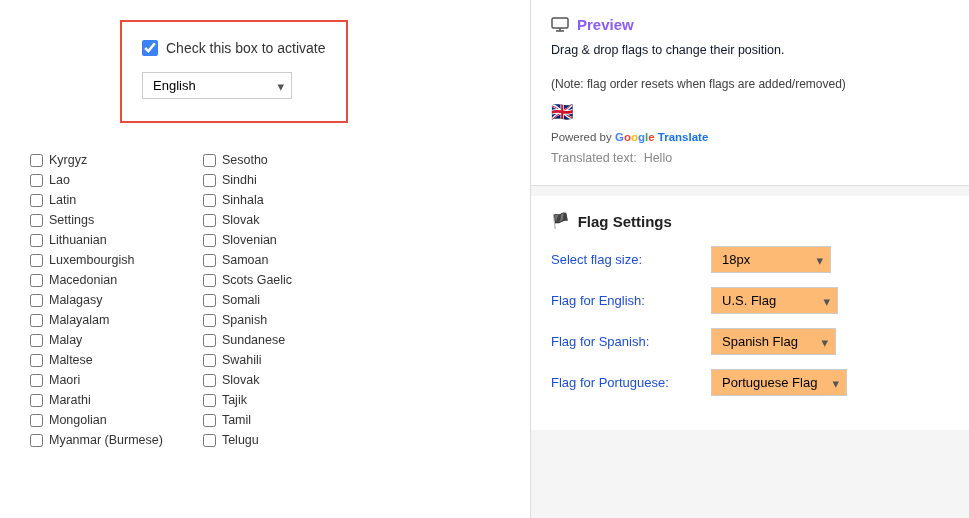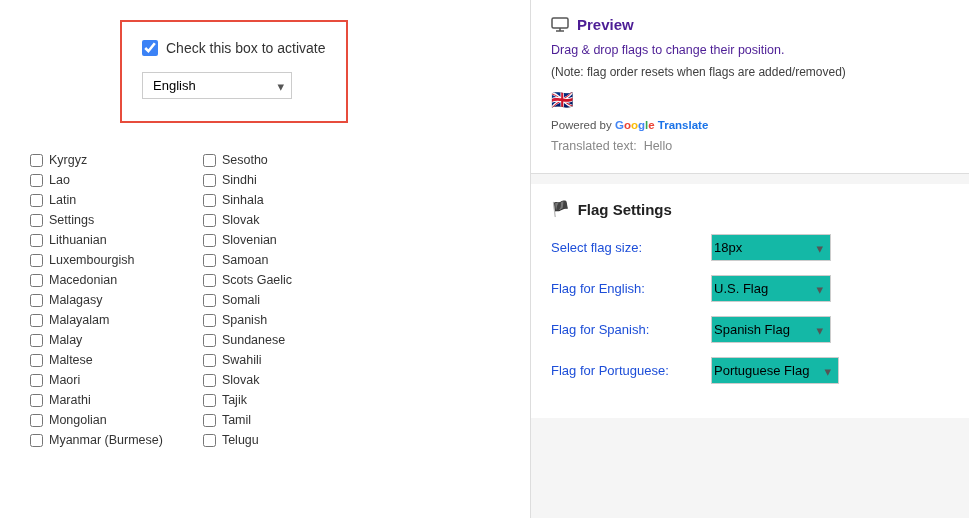--- a/index.html
+++ b/index.html
@@ -102,26 +102,26 @@
       padding: 16px 20px 20px 20px;
       border-bottom: 1px solid #ddd;
     }
     .section-title {
       display: flex;
       align-items: center;
       gap: 8px;
       font-size: 15px;
       font-weight: bold;
       margin-bottom: 10px;
-      color: #4c1d95;
+      color: #8b5cf6;
     }
     .preview-desc {
       font-size: 12.5px;
-      color: #4c1d95;
-      margin-bottom: 8px;
+      color: #0f172a;
+      margin-bottom: 20px;
     }
     .preview-note {
       font-size: 12px;
       color: #404040;
       margin-bottom: 10px;
     }
     .flag-emoji {
       font-size: 18px;
       margin-bottom: 8px;
       display: block;
@@ -179,23 +179,23 @@
       width: 160px;
       font-size: 13px;
       color: #1d4ed8;
     }
     .flag-select-wrapper {
       position: relative;
       display: inline-block;
     }
     .flag-select {
       border: 1px solid #ccc;
-      padding: 5px 28px 5px 2px;
+      padding: 5px 28px 5px 10px;
       font-size: 13px;
-      background: #14b8a6;
+      background: #fdba74;
       appearance: none;
       cursor: pointer;
       min-width: 120px;
     }
     .flag-select-wrapper::after {
       content: '▾';
       position: absolute;
       right: 8px;
       top: 50%;
       transform: translateY(-50%);

